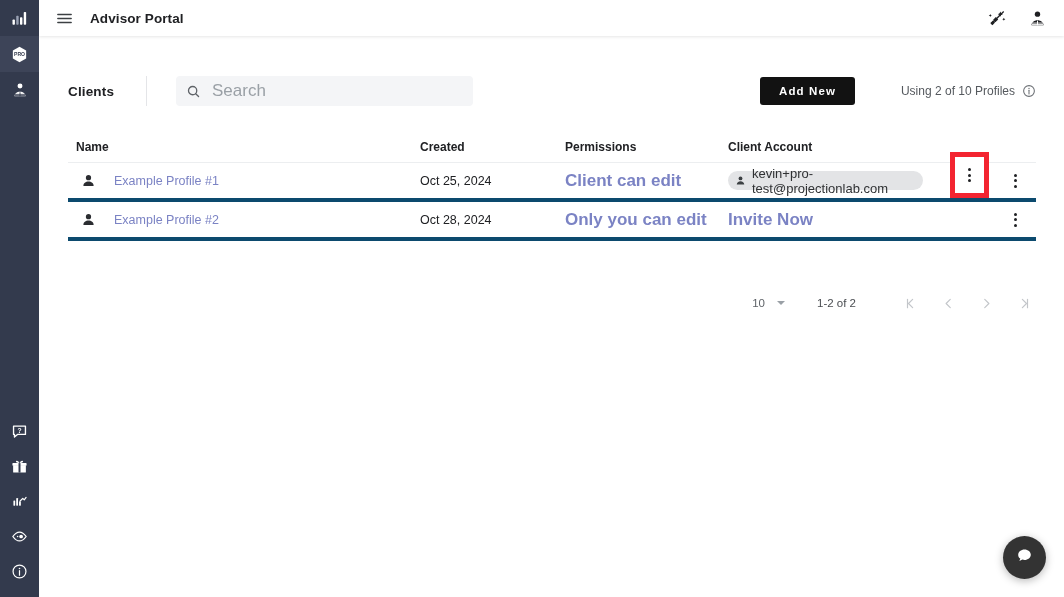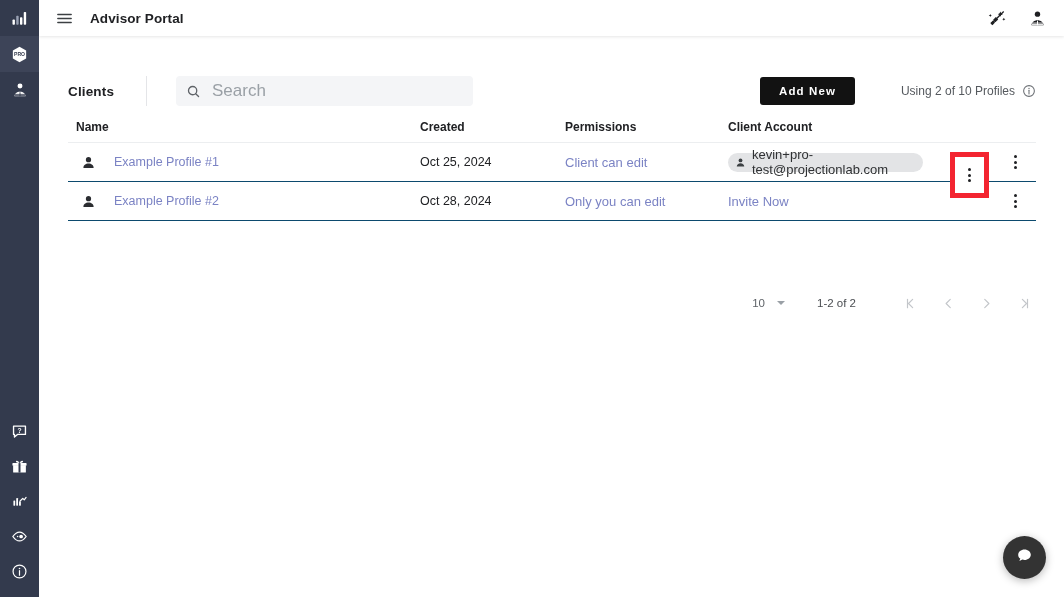--- a/index.html
+++ b/index.html
@@ -159,35 +159,35 @@
     align-items: flex-end;
     font-size: 12px;
     color: #55595e;
     gap: 7px;
   }
   #profiles-usage .info-i { color: #6b6f74; display: flex; }
 
   
   #table {
     position: absolute;
-    left: 29px; top: 76px;
+    left: 29px; top: 96px;
     width: 968px;
   }
   .t-row {
     display: flex;
     align-items: center;
     height: 39px;
   }
   .t-head {
     height: 31px;
     border-bottom: 1px solid #eceef0;
   }
   .t-body-row {
     height: 39px;
-    border-bottom: 1px solid #0c4a6e;
+    border-bottom: 4px solid #0c4a6e;
   }
   .c-name      { width: 352px; display:flex; align-items:center; }
   .c-created   { width: 145px; }
   .c-perm      { width: 163px; }
   .c-account   { width: 250px; display:flex; align-items:center; }
   .c-actions   { flex: 1 1 auto; display: flex; justify-content: flex-end; padding-right: 8px; }
 
   .t-head .c-name,
   .t-head .c-created,
   .t-head .c-perm,
@@ -211,24 +211,25 @@
     font-size: 12.5px;
     color: #7b83c4;
     text-decoration: none;
     cursor: pointer;
   }
   .cell-text {
     font-size: 12.5px;
     color: #202124;
   }
   .cell-link {
-    font-size: 13px;
+    font-size: 17px;
     color: #7b83c4;
     text-decoration: none;
     cursor: pointer;
+    font-weight: bold;
   }
   .chip {
     display: inline-flex;
     align-items: center;
     background: #e3e4e6;
     border-radius: 11px;
     height: 19px;
     padding: 0 9px 0 7px;
     gap: 6px;
     font-size: 13px;

